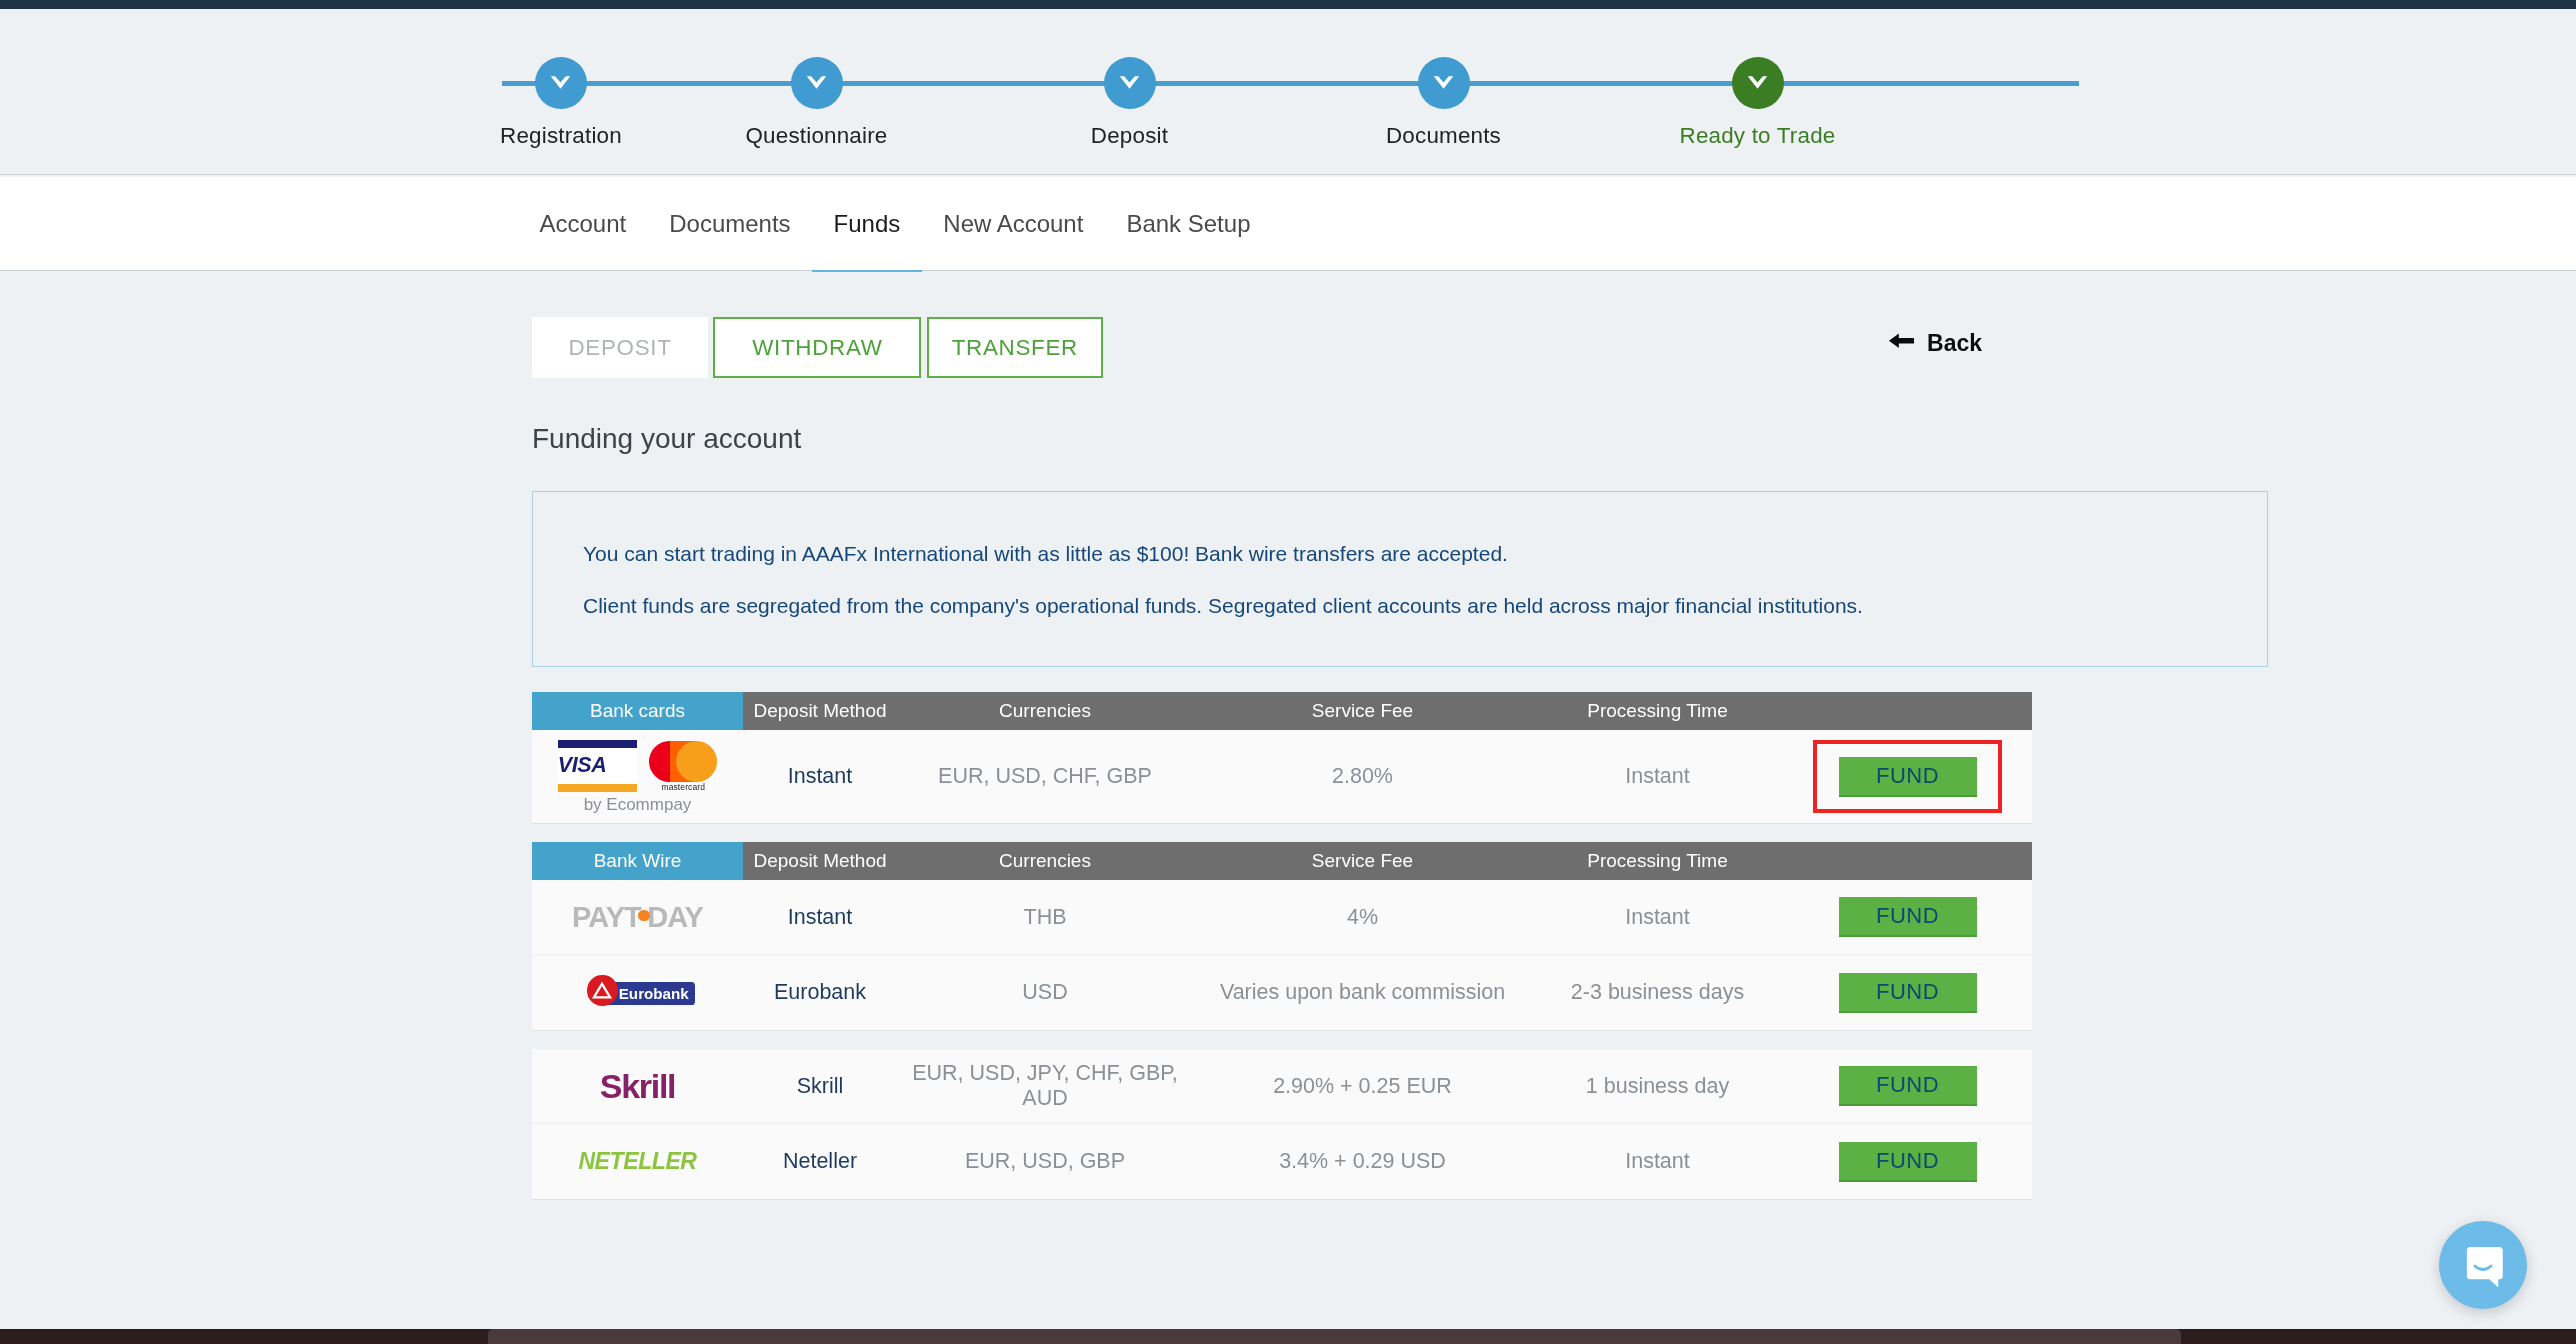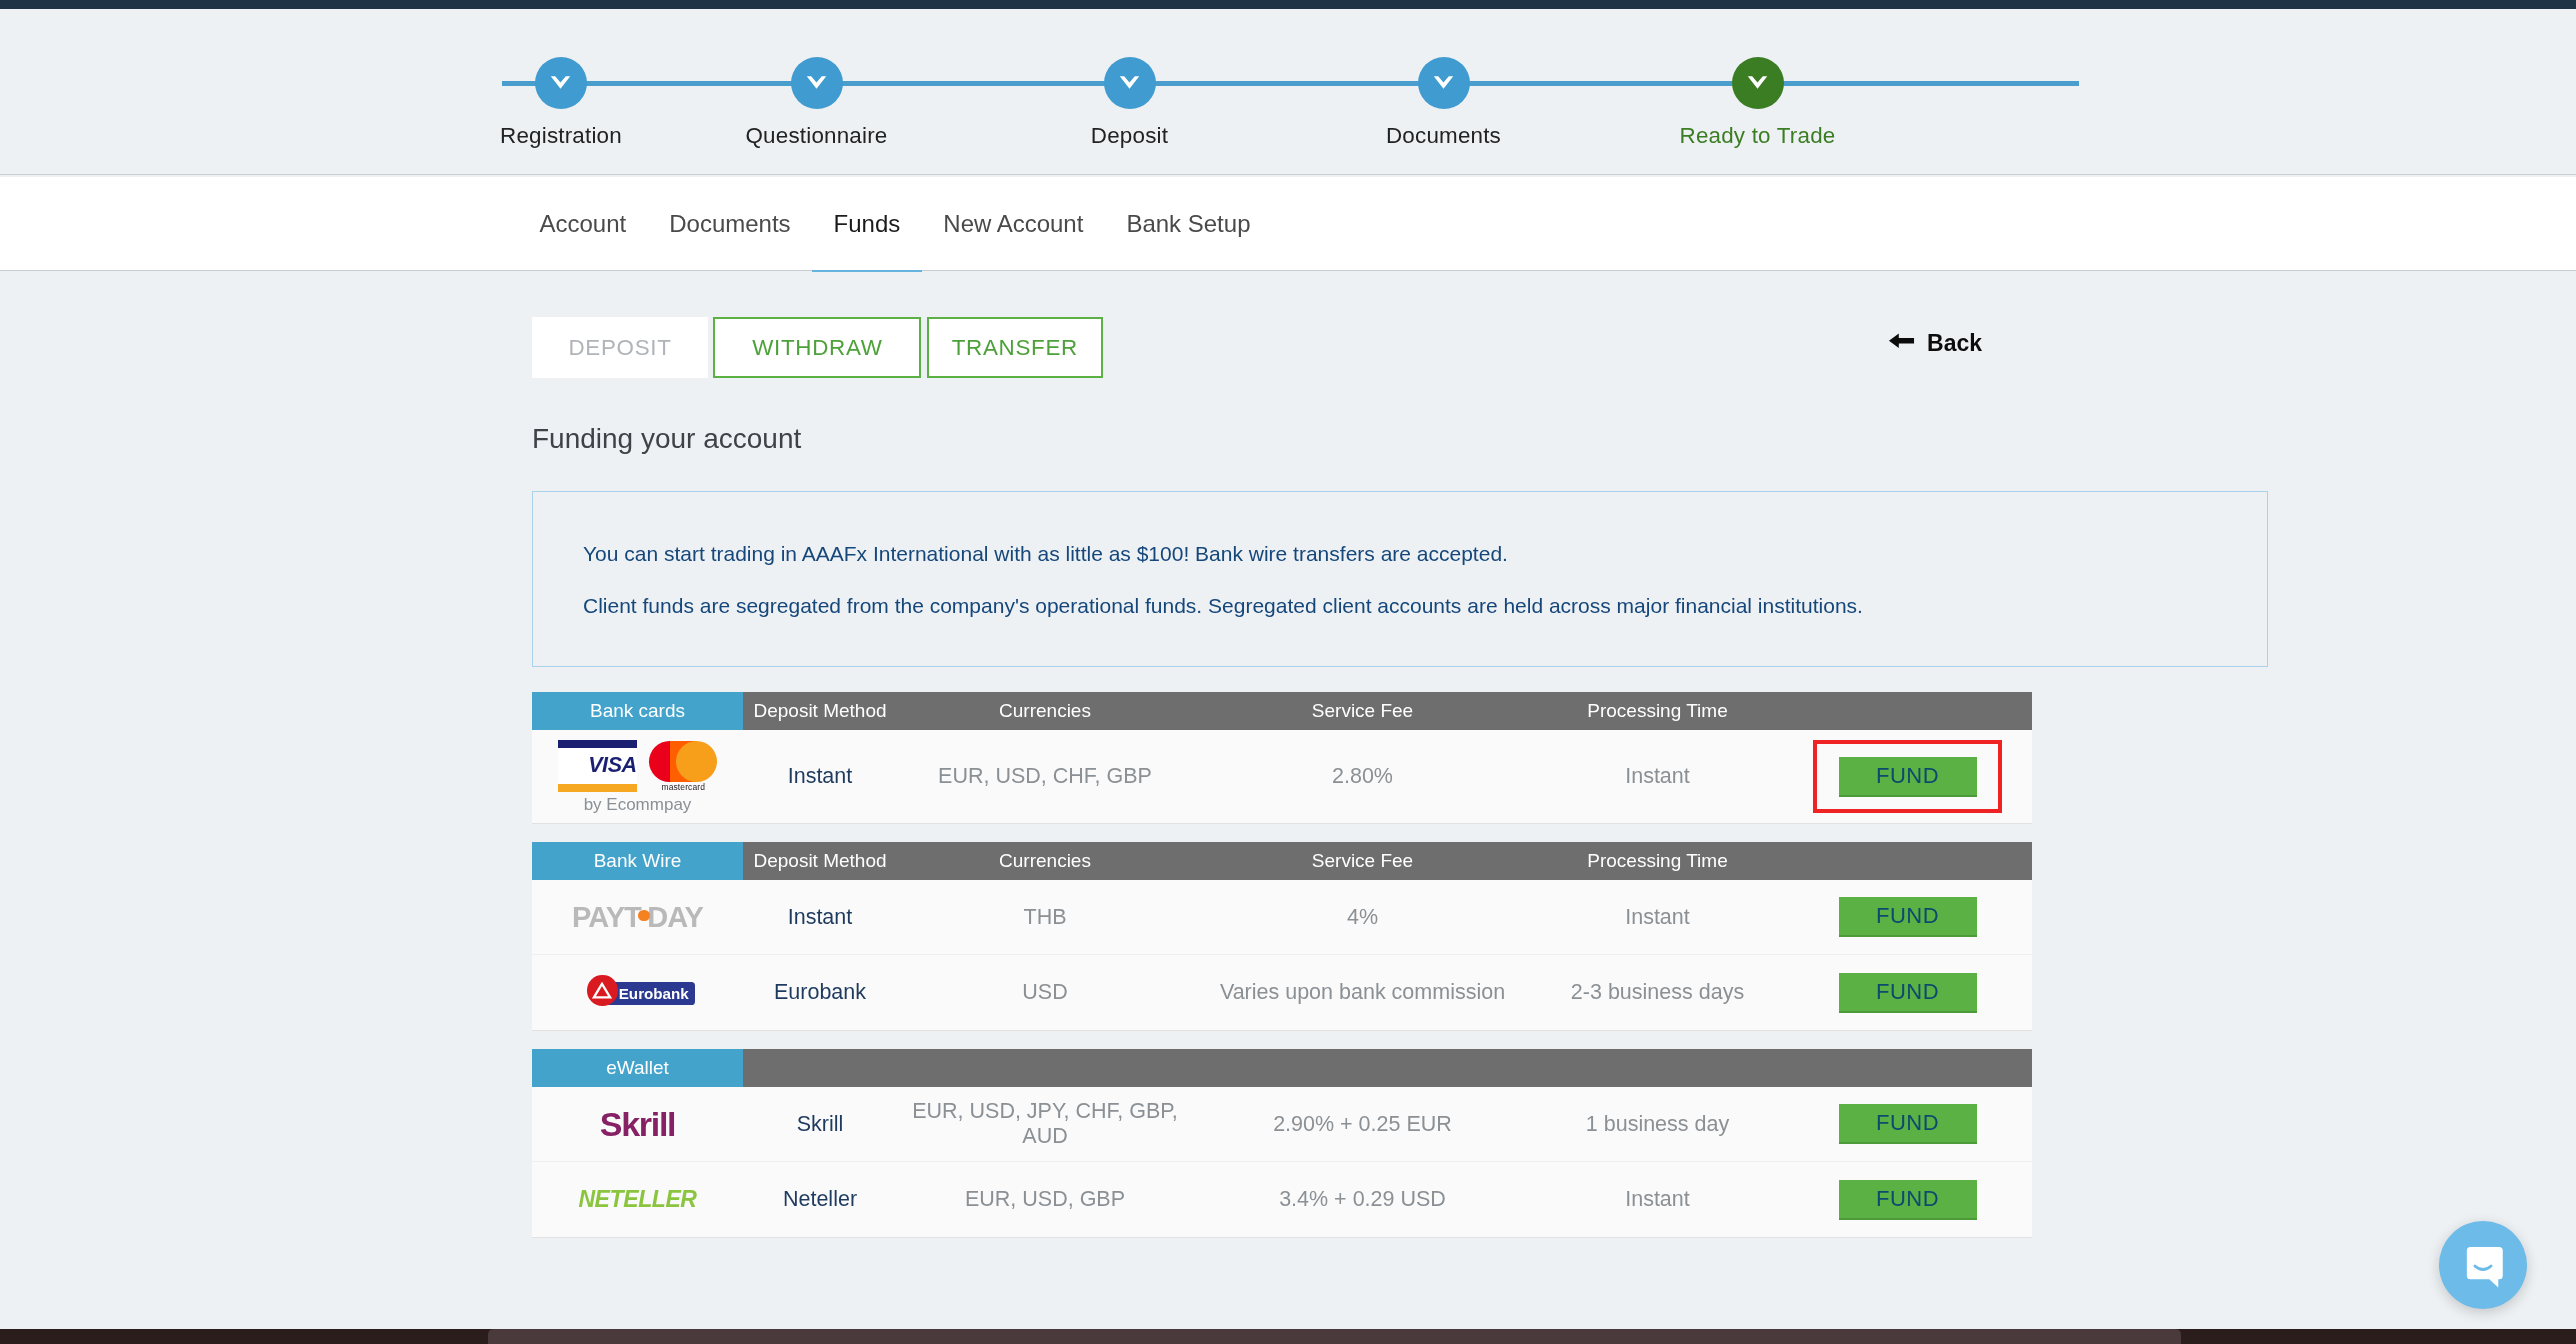--- a/index.html
+++ b/index.html
@@ -239,21 +239,21 @@
   }
 
   
   .logo-cards { text-align: center; padding: 7.2px 0 5.4px 0; }
   .logo-cards .row1 { display: flex; align-items: center; justify-content: center; gap: 12.5px; }
   .visa-box {
     width: 79px; height: 52px;
     background: #ffffff;
     border-top: 8px solid #1a1f71;
     border-bottom: 8px solid #f7a823;
-    display: flex; align-items: center; justify-content: flex-end;
+    display: flex; align-items: center; justify-content: flex-start;
   }
   .visa-box span {
     font-size: 21.5px; font-weight: bold; font-style: italic;
     color: #1a1f71; letter-spacing: -0.4px;
   }
   .mc { position: relative; width: 68px; height: 50px; }
   .mc .cl, .mc .cr {
     position: absolute; top: 0; width: 41px; height: 41px; border-radius: 50%;
   }
   .mc .cl { left: 0; background: #eb001b; }
@@ -475,24 +475,20 @@
           <div class="c-curr">USD</div>
           <div class="c-fee">Varies upon bank commission</div>
           <div class="c-time">2-3 business days</div>
           <div class="c-act">
             <button class="fund-btn">FUND</button>
           </div>
         </div>
       </div>
 
       <div class="pay-table" style="margin-top:18px">
-        <div class="pt-head">
-          <div class="cat">eWallet</div>
-          <div class="h" style="flex:1"></div>
-        </div>
 
         <div class="pt-row">
           <div class="c-logo">
             <div class="skrill">Skrill</div>
           </div>
           <div class="c-method">Skrill</div>
           <div class="c-curr">EUR, USD, JPY, CHF, GBP, AUD</div>
           <div class="c-fee">2.90% + 0.25 EUR</div>
           <div class="c-time">1 business day</div>
           <div class="c-act">

